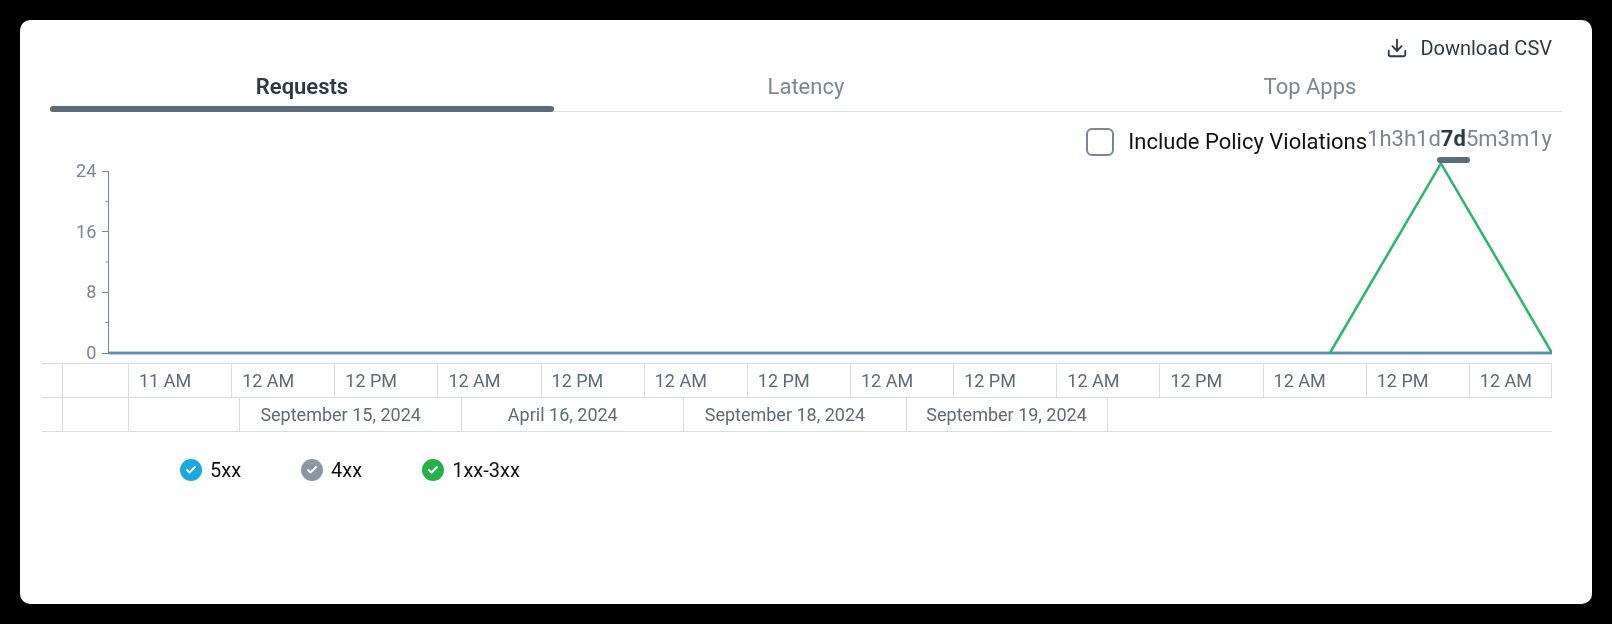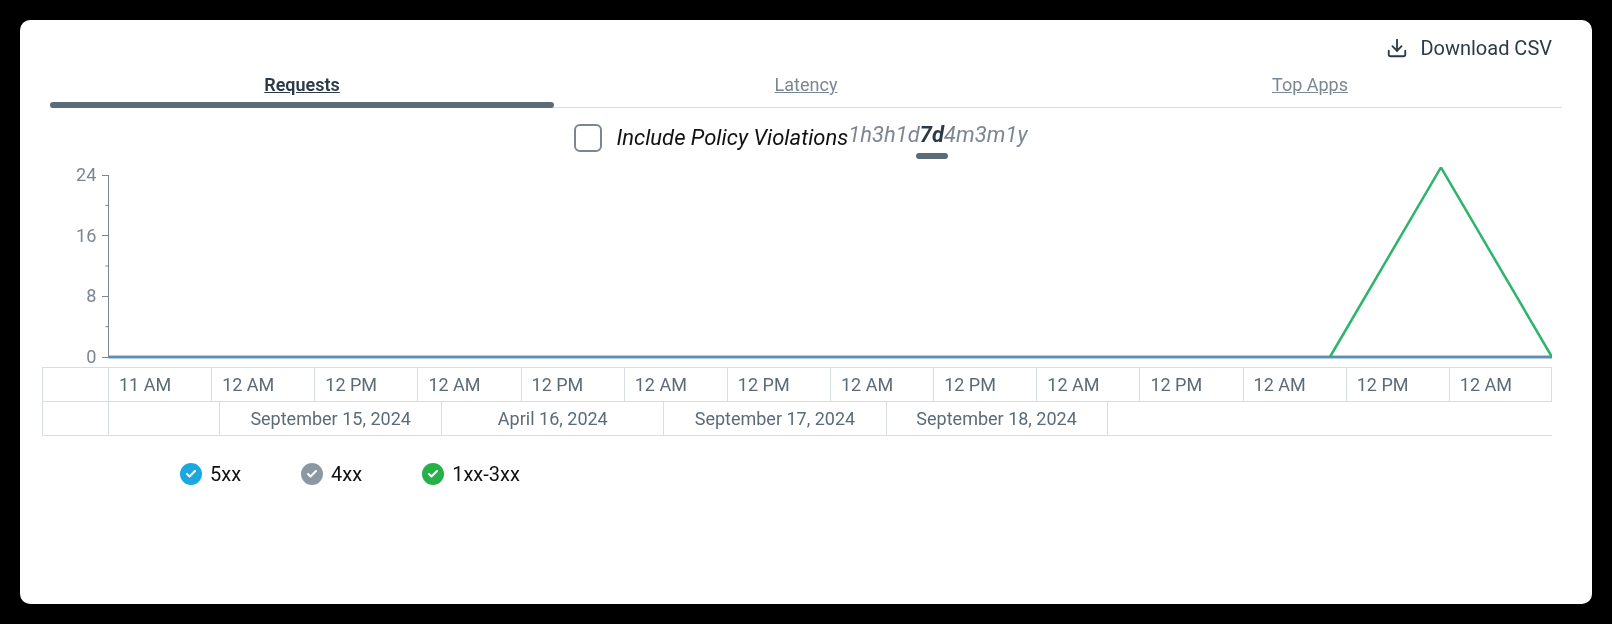--- a/index.html
+++ b/index.html
@@ -49,47 +49,45 @@
 
   
   .tabs {
     display:flex;
     margin: 4px 30px 0 30px;
     border-bottom: 1px solid var(--border);
   }
   .tab {
     flex:1;
     text-align:center;
-    font-size:18px;
+    font-size:22px;
     padding: 10px 0 12px 0;
     color: var(--text-gray);
     cursor:pointer;
     position:relative;
-    text-decoration:underline;
   }
   .tab.active {
     color: var(--text-dark);
     font-weight:600;
   }
   .tab.active::after {
     content:"";
     position:absolute;
     left:0; right:0; bottom:-1px;
     height:6px;
     background: var(--accent-tab);
     border-radius: 3px;
   }
 
   
   .option-row {
     display:flex;
     align-items:center;
-    justify-content:center;
+    justify-content:flex-end;
     margin: 14px 40px 0 30px;
-    font-style: italic;
   }
   .left-opts { display:flex; align-items:center; gap:14px; }
   .chk {
     width:28px; height:28px;
     border:2px solid var(--text-gray);
     border-radius:6px;
     background:#fff;
     cursor:pointer;
   }
   .chk-label { font-size:22px; color:#111; }
@@ -101,21 +99,21 @@
     content:"";
     position:absolute;
     left:-4px; right:-4px; bottom:-6px;
     height:6px;
     background: var(--accent-tab);
     border-radius:3px;
   }
 
   
   .chart-wrap {
-    margin: 14px 40px 0 22px;
+    margin: 6px 40px 0 22px;
     position:relative;
     height: 200px;
   }
   .chart-svg { width:100%; height:100%; display:block; }
   .y-axis-line, .x-axis-line { stroke: var(--text-gray); stroke-width:1; shape-rendering:crispEdges; }
   .y-minor { stroke: var(--text-gray); stroke-width:1; }
   .series-green { fill:none; stroke: var(--chart-green); stroke-width:2.5; }
   .series-blue  { fill:none; stroke: var(--chart-blue);  stroke-width:2.5; }
 
   
@@ -127,20 +125,21 @@
     border-bottom:1px solid var(--border);
   }
   .x-cell {
     border-left:1px solid var(--border);
     font-size:18px;
     color: var(--text-mid);
     padding: 6px 10px;
     white-space:nowrap;
     text-align:left;
     overflow:hidden;
+    margin-left:20px;
   }
   .x-row .x-cell:first-child { border-left:1px solid var(--border); }
   .x-row1 { grid-template-columns: 66px repeat(14, 1fr); border-top:1px solid var(--border); }
   .x-row1 .gutter { border-left:none; }
   .x-row2 { grid-template-columns: 66px 1fr 1fr 1fr 1fr 1fr 1fr; } 
   .x-row2 .gutter { border-left:none; border-bottom:none; }
   .x-row2 .day { text-align:center; }
   .x-row2 { position:relative; }
   .x-row .x-cell:last-child { border-right:1px solid var(--border); }
   .gutter { background:#fff; }
@@ -188,21 +187,21 @@
   <div class="option-row">
     <div class="left-opts">
       <div class="chk"></div>
       <span class="chk-label">Include Policy Violations</span>
     </div>
     <div class="ranges">
       <span class="range">1h</span>
       <span class="range">3h</span>
       <span class="range">1d</span>
       <span class="range active">7d</span>
-      <span class="range">4m</span>
+      <span class="range">5m</span>
       <span class="range">3m</span>
       <span class="range">1y</span>
     </div>
   </div>
 
   <div class="chart-wrap">
     <svg class="chart-svg" id="chart-svg" viewBox="0 0 1500 200" preserveAspectRatio="none">
         <line x1="66" y1="8" x2="66" y2="190" class="y-axis-line"></line>
         <line x1="66" y1="190" x2="1500" y2="190" class="x-axis-line"></line>
         <line x1="60" y1="8" x2="66" y2="8" class="y-axis-line"></line>
@@ -238,22 +237,22 @@
         <div class="x-cell">12 PM</div>
         <div class="x-cell">12 AM</div>
         <div class="x-cell">12 PM</div>
         <div class="x-cell">12 AM</div>
       </div>
     <div class="x-row x-row2" id="x-row2" style="grid-template-columns: 66px 1fr 2fr 2fr 2fr 2fr 2fr 2fr;">
         <div class="x-cell gutter"></div>
         <div class="x-cell"></div>
         <div class="x-cell day">September 15, 2024</div>
         <div class="x-cell day">April 16, 2024</div>
-        <div class="x-cell day">September 17, 2024</div>
         <div class="x-cell day">September 18, 2024</div>
+        <div class="x-cell day">September 19, 2024</div>
       </div>
   </div>
 
   <div class="legend">
     <div class="legend-item">
       <span class="badge blue">
         <svg viewBox="0 0 24 24" fill="none" stroke="#fff" stroke-width="4" stroke-linecap="round" stroke-linejoin="round">
             <polyline points="20 6 9 17 4 12"></polyline>
           </svg>
       </span>

